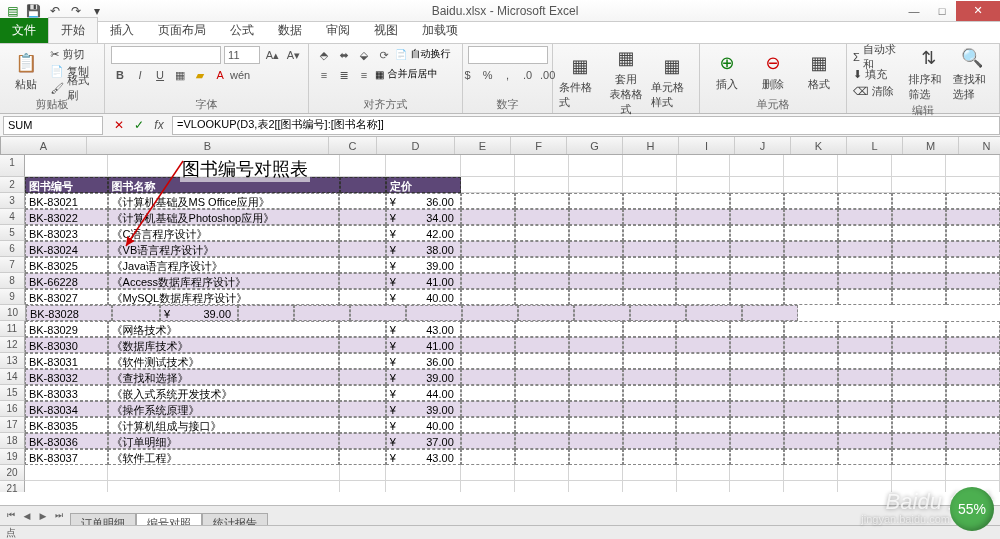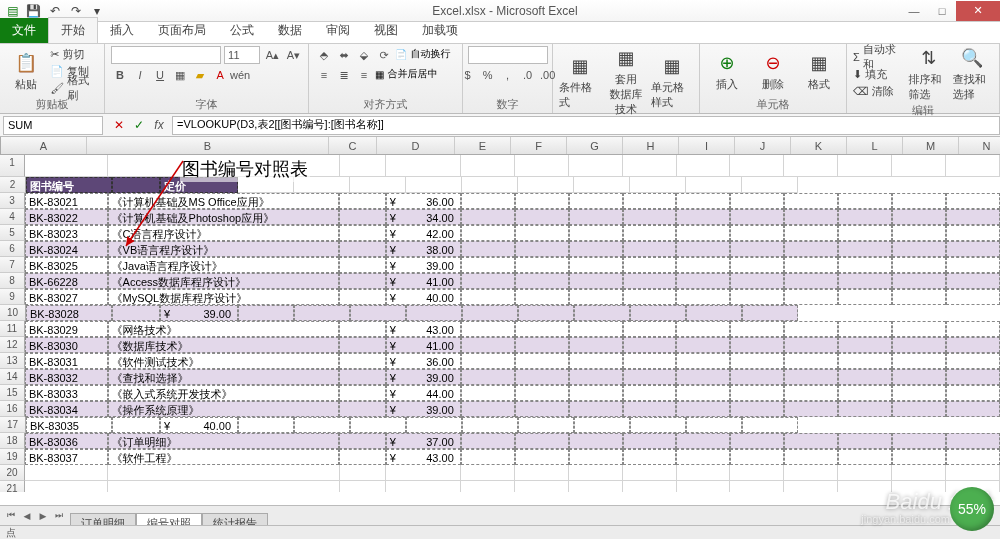--- a/index.html
+++ b/index.html
@@ -82,21 +82,21 @@
 <body>
 
 <div class="titlebar">
   <div class="qat">
     <div class="qat-item" style="color:#107c10">▤</div>
     <div class="qat-item">💾</div>
     <div class="qat-item">↶</div>
     <div class="qat-item">↷</div>
     <div class="qat-item">▾</div>
   </div>
-  <div class="title">Excel.xlsx - Microsoft Excel</div>
+  <div class="title">Baidu.xlsx - Microsoft Excel</div>
   <div class="winbtns">
     <div class="winbtn">—</div>
     <div class="winbtn">□</div>
     <div class="winbtn close">✕</div>
   </div>
 </div>
 
 <div class="ribbon-tabs">
   <div class="rtab file">文件</div>
   <div class="rtab active">开始</div>
@@ -183,21 +183,21 @@
   </div>
   <div class="group">
     <div class="group-body">
       <div class="bigbtn">
           <div class="ic">▦</div>
           <span>条件格式</span>
         </div>
       <div class="bigbtn">
           <div class="ic">▦</div>
           <span style="white-space:pre-line;text-align:center">套用
-数据库技术</span>
+表格格式</span>
         </div>
       <div class="bigbtn">
           <div class="ic">▦</div>
           <span>单元格样式</span>
         </div>
     </div>
     <div class="group-label">样式</div>
   </div>
   <div class="group">
     <div class="group-body">
@@ -282,20 +282,21 @@
         <div class="cell" style="width:56px"></div>
         <div class="cell" style="width:56px"></div>
         <div class="cell" style="width:56px"></div>
         <div class="cell" style="width:56px"></div>
         <div class="cell" style="width:56px"></div>
         <div class="cell" style="width:56px"></div>
       </div>
       <div class="row">
         <div class="rowhdr">2</div>
         <div class="cell hdr-cell" style="width:86px">图书编号</div>
+        <div class="cell hdr-cell" style="width:242px">图书名称</div>
         <div class="cell hdr-cell" style="width:48px"></div>
         <div class="cell hdr-cell" style="width:78px">定价</div>
         <div class="cell" style="width:56px"></div>
         <div class="cell" style="width:56px"></div>
         <div class="cell" style="width:56px"></div>
         <div class="cell" style="width:56px"></div>
         <div class="cell" style="width:56px"></div>
         <div class="cell" style="width:56px"></div>
         <div class="cell" style="width:56px"></div>
         <div class="cell" style="width:56px"></div>
@@ -535,20 +536,21 @@
         <div class="cell" style="width:56px"></div>
         <div class="cell" style="width:56px"></div>
         <div class="cell" style="width:56px"></div>
         <div class="cell" style="width:56px"></div>
         <div class="cell" style="width:56px"></div>
         <div class="cell" style="width:56px"></div>
       </div>
       <div class="row data-row ">
         <div class="rowhdr">17</div>
         <div class="cell" style="width:86px">BK-83035</div>
+        <div class="cell" style="width:242px">《计算机组成与接口》</div>
         <div class="cell" style="width:48px"></div>
         <div class="cell price-cell" style="width:78px"><span class="yen">¥</span>40.00</div>
         <div class="cell" style="width:56px"></div>
         <div class="cell" style="width:56px"></div>
         <div class="cell" style="width:56px"></div>
         <div class="cell" style="width:56px"></div>
         <div class="cell" style="width:56px"></div>
         <div class="cell" style="width:56px"></div>
         <div class="cell" style="width:56px"></div>
         <div class="cell" style="width:56px"></div>

